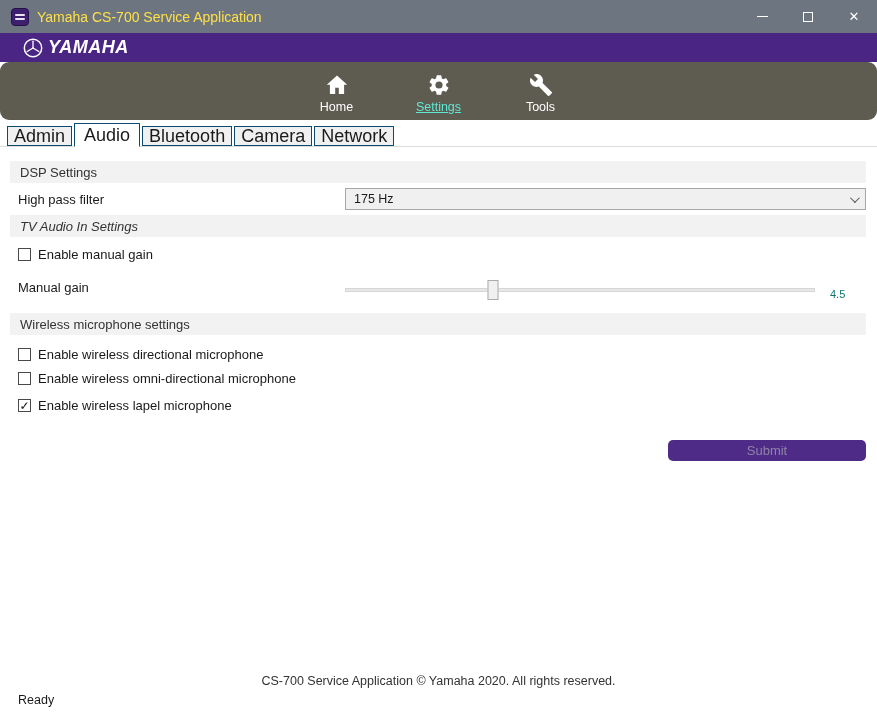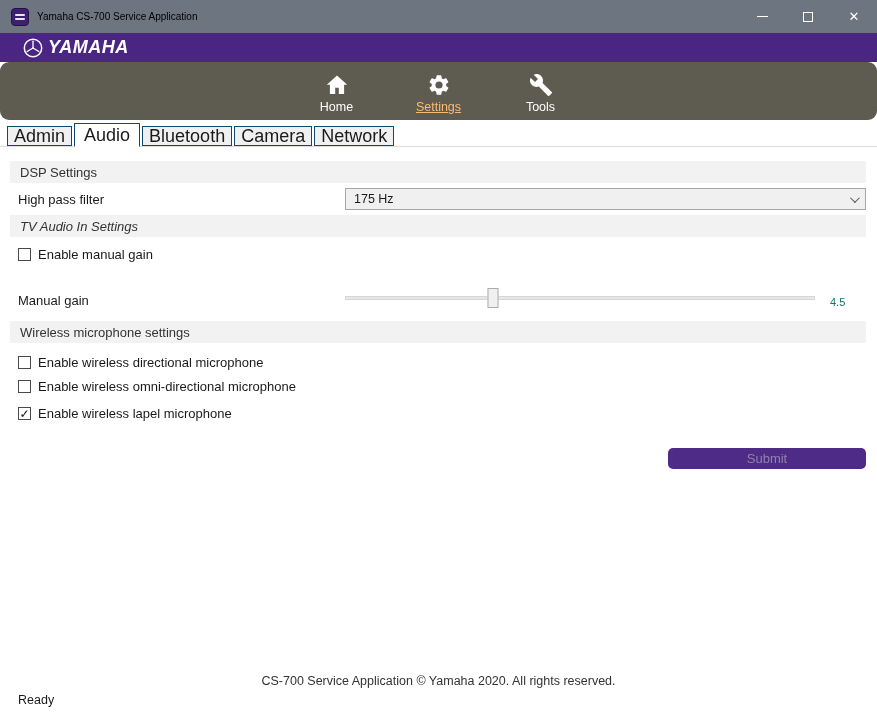--- a/index.html
+++ b/index.html
@@ -17,21 +17,21 @@
   }
   .app-icon {
     width:18px; height:18px; background:#3d2070; border-radius:4px;
     border:1px solid #241145; margin-right:8px; position:relative; flex:0 0 auto;
   }
   .app-icon::before, .app-icon::after {
     content:""; position:absolute; left:3px; right:3px; height:2px; background:#e8e4f2; border-radius:1px;
   }
   .app-icon::before { top:5px; }
   .app-icon::after { top:9px; }
-  .titlebar-text { font-size:10px; color:#000000;text-align:center; }
+  .titlebar-text { font-size:14px; color:#fde047;text-align:center; }
   .win-controls { margin-left:auto; display:flex; height:100%; }
   .win-btn {
     width:46px; height:100%; display:flex; align-items:center; justify-content:center;
     color:#fff; cursor:default;
   }
   .glyph-min { width:11px; height:1px; background:#fff; display:block; }
   .glyph-max { width:10px; height:10px; border:1px solid #fff; display:block; }
   .glyph-close { font-size:13px; line-height:1; }
 
   
@@ -46,21 +46,21 @@
   }
 
   
   .navbar {
     height:58px; background:#5e5b50; display:flex; justify-content:center;
     gap:44px; padding-top:11px;border-radius:9px;
   }
   .nav-item { display:flex; flex-direction:column; align-items:center; width:58px; cursor:default; }
   .nav-icon svg { display:block; }
   .nav-label { font-size:12.5px; color:#fff; margin-top:3px; }
-  .nav-item.active .nav-label { color:#fdba74;text-decoration:underline; }
+  .nav-item.active .nav-label { color:#5eead4;text-decoration:underline; }
 
   
   .tabbar {
     display:flex; align-items:flex-end; height:27px; padding-left:7px;
     border-bottom:1px solid #dcdcdc; background:#fff; position:relative;
   }
   .tab {
     background:#f0f0f0; border:1px solid #0c4a6e; height:20px; line-height:18px;
     padding:0 6px; margin-right:2px; font-size:18px; color:#1a1a1a; position:relative; cursor:default;
   }
@@ -87,21 +87,21 @@
     border-bottom:1.3px solid #555; transform:rotate(45deg) translateY(-2px);
   }
   .cb-row { display:flex; align-items:center; padding-left:8px; }
   .cb {
     width:13px; height:13px; background:#fff; border:1px solid #494949;
     display:inline-flex; align-items:center; justify-content:center;
     font-size:12px; line-height:1; color:#111; flex:0 0 auto; cursor:default;
   }
   .cb-label { font-size:13px; color:#1a1a1a; margin-left:7px; }
 
-  .slider-row { display:flex; align-items:flex-end; margin-top:26px; }
+  .slider-row { display:flex; align-items:flex-start; margin-top:18px; }
   .slider-wrap { flex:1; position:relative; height:20px; margin-right:15px; }
   .slider-track {
     position:absolute; left:0; right:0; top:8px; height:4px;
     background:#e7e7e7; border:1px solid #d6d6d6;
   }
   .slider-thumb {
     position:absolute; top:0; width:11px; height:20px; background:#f0f0f0;
     border:1px solid #acacac; transform:translateX(-50%); cursor:default;
   }
   .slider-value { width:36px; font-size:11px; color:#0f766e; margin-top:8px; }

